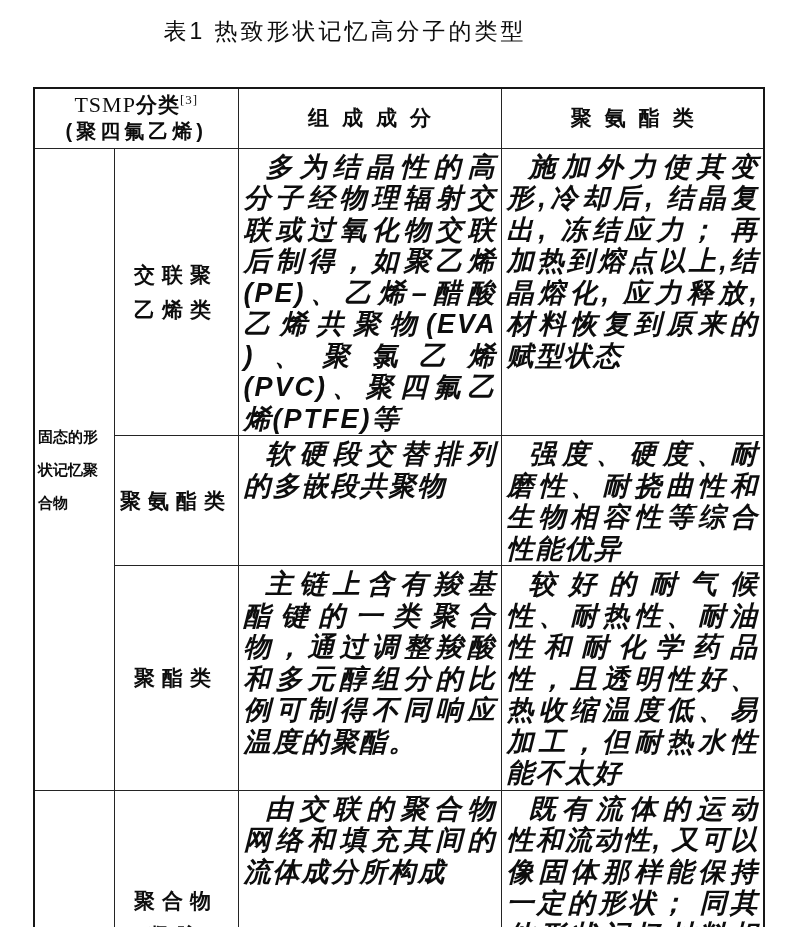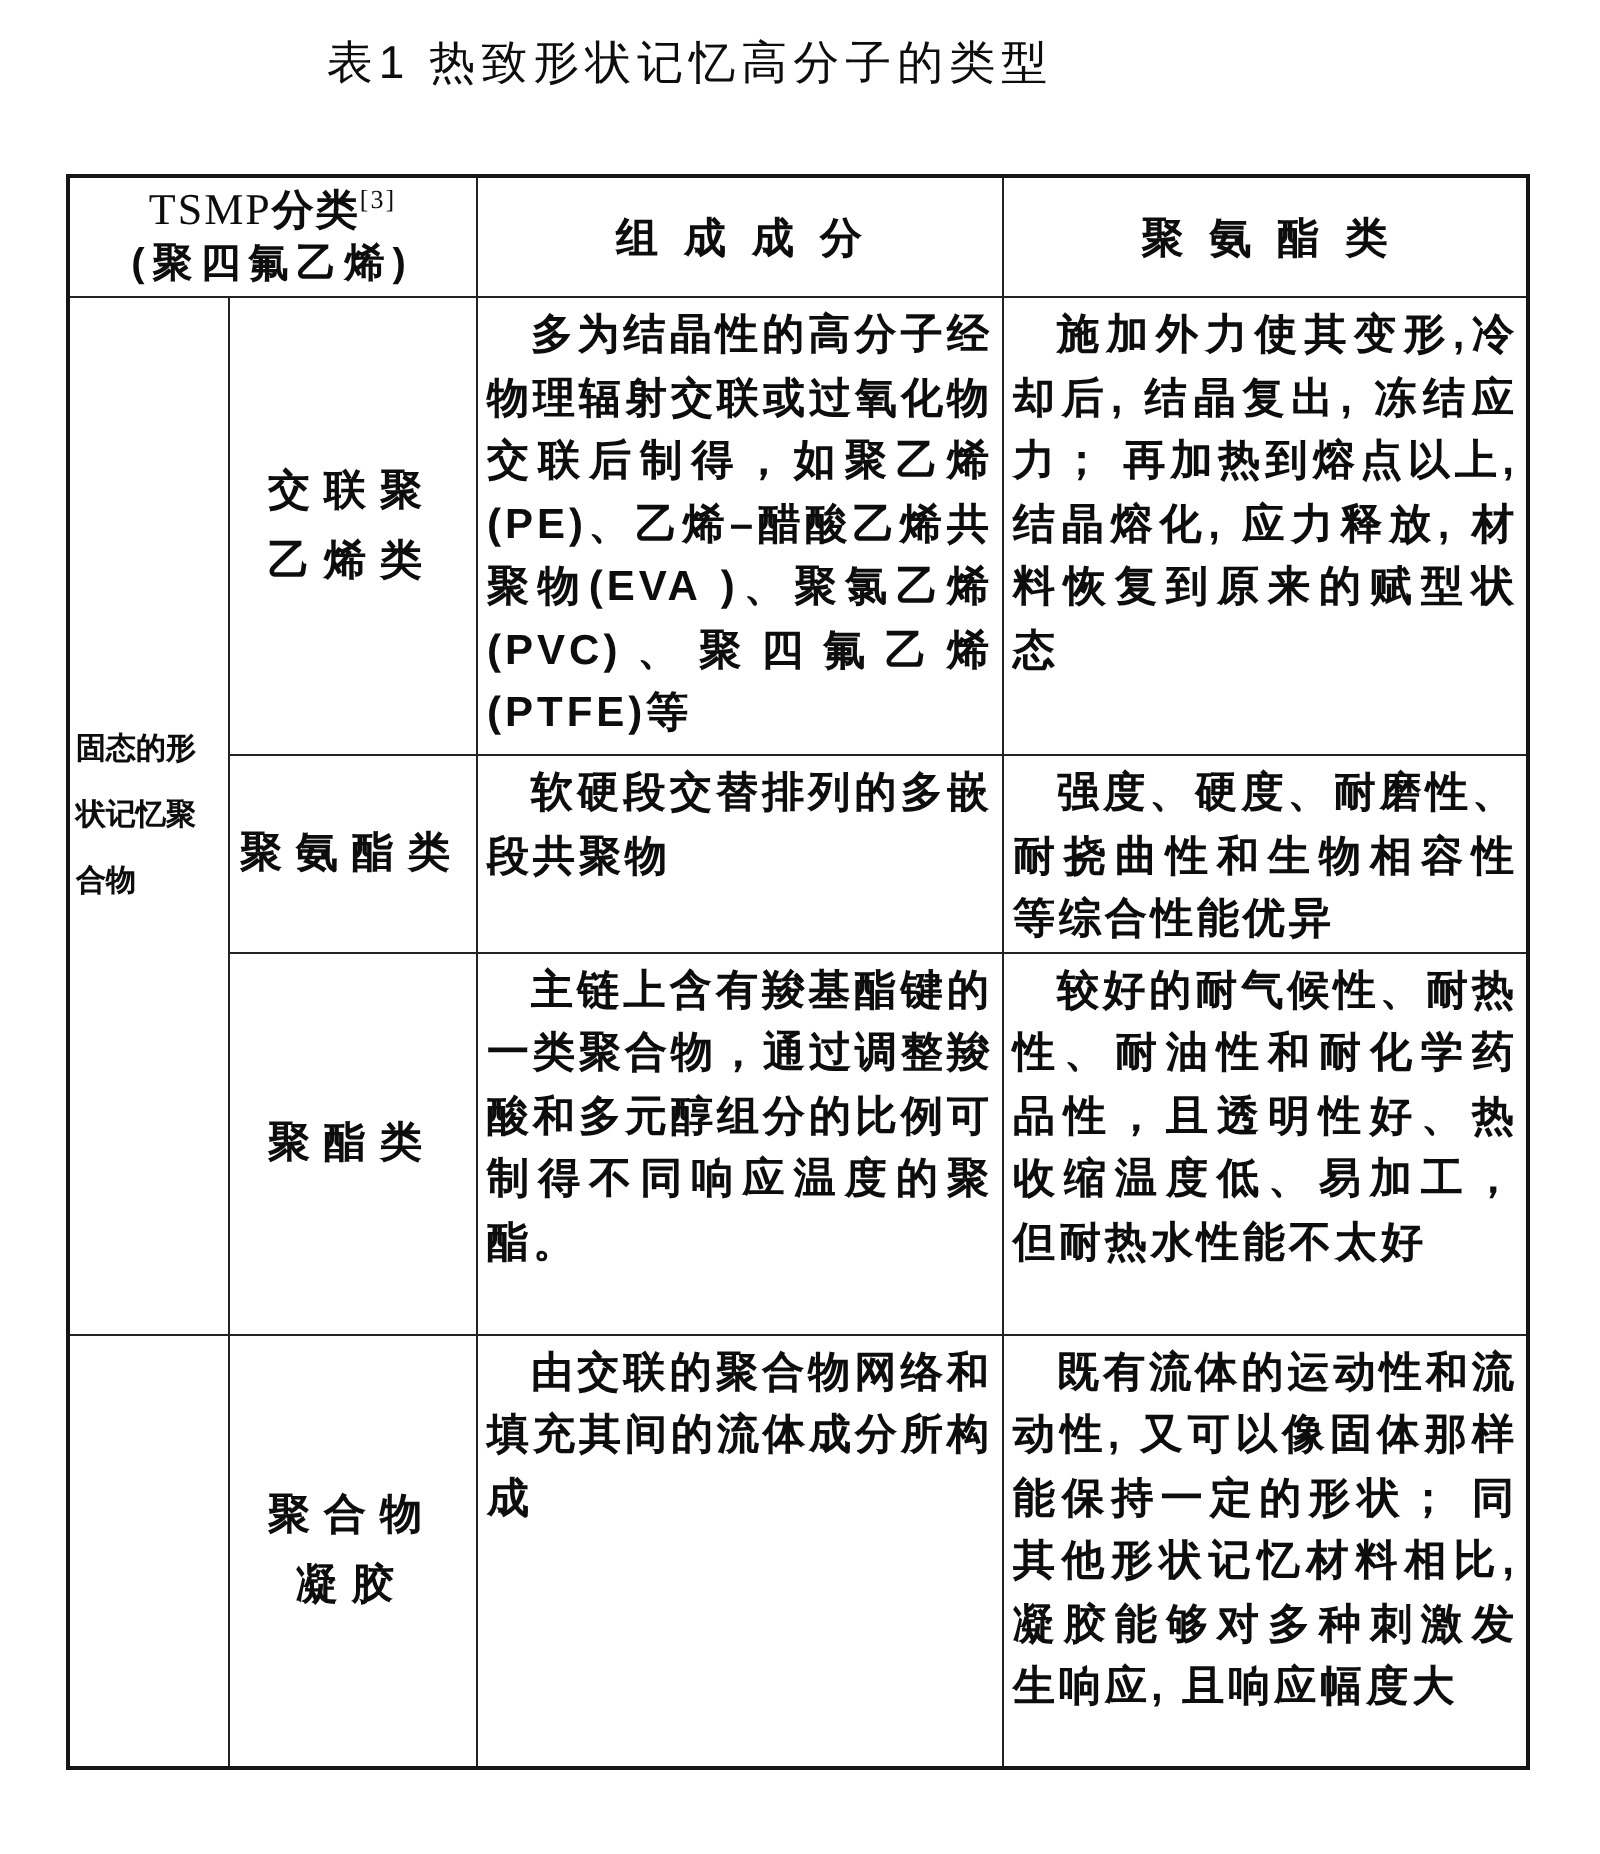--- a/index.html
+++ b/index.html
@@ -43,22 +43,22 @@
     font-weight:bold; font-size:15px; line-height:33px;
     padding:0 2px 0 3px; letter-spacing:0;
   }
   td.cat {
     text-align:center; vertical-align:middle;
     font-weight:bold; font-size:21px; line-height:35px;
     letter-spacing:7px; white-space:pre-line;
   }
   td.body {
     vertical-align:top; text-align:justify; text-justify:inter-character;
-    font-weight:bold; font-size:21px; line-height:31.5px;
-    letter-spacing:2px; padding:3px 4px 0 5px; text-indent:22px;
+    font-weight:bold; font-size:27px; line-height:31.5px;
+    letter-spacing:2px; padding:3px 4px 0 5px; text-indent:22px;font-style:italic;
   }
   td.empty { background:#ffffff; }
 </style>
 </head>
 <body>
 
 <div class="doc-title">表1  热致形状记忆高分子的类型</div>
 
 <table class="tsmp">
   <colgroup>

